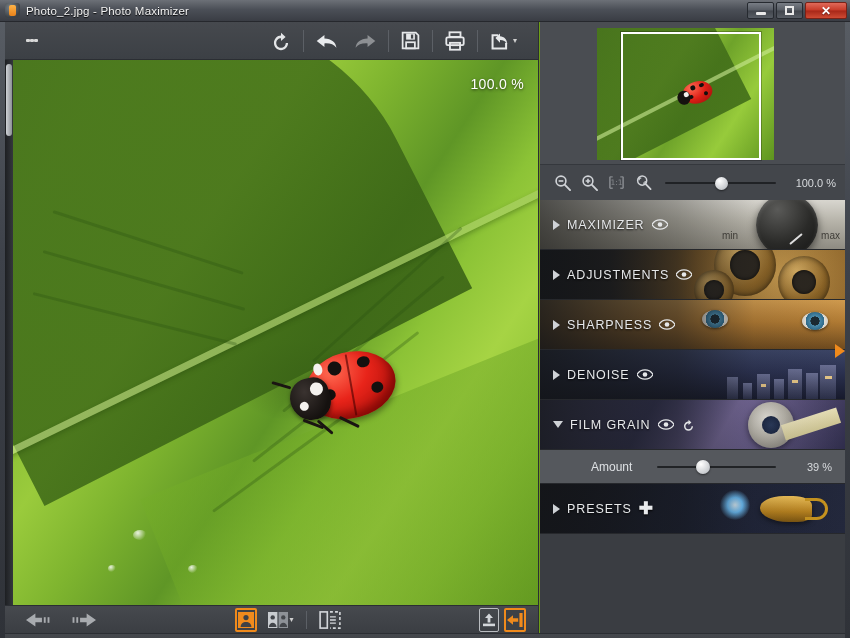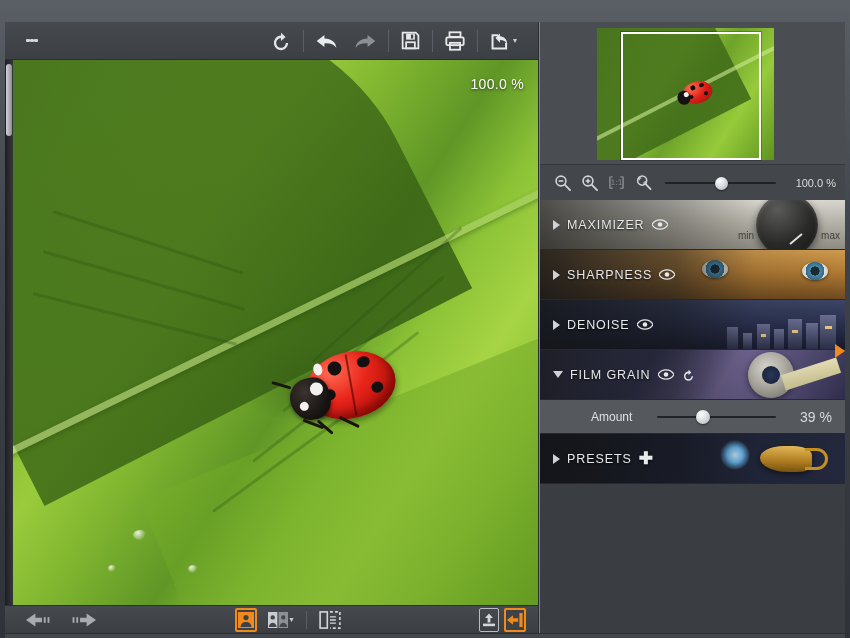--- a/index.html
+++ b/index.html
@@ -326,38 +326,53 @@
     background:#55585d; border-bottom:1px solid #26282c;
   }
   .amount-label { font-size:12px; color:#dde0e3; margin-left:52px; width:56px; }
   .aslider { position:relative; flex:1 1 auto; height:14px; margin:0 10px; }
   .aslider .track { position:absolute; left:0; right:0; top:6px; height:2px; background:#212326; border-radius:1px;}
   .aslider .knob {
     position:absolute; top:0; width:14px; height:14px; border-radius:50%; margin-left:-7px;
     background: radial-gradient(circle at 35% 30%, #ffffff, #c9ccd0 70%, #8f9399 100%);
     box-shadow:0 1px 2px rgba(0,0,0,.5);
   }
-  .aval { font-size:14px; color:#d7dadd; width:46px; text-align:right; margin-right:14px; }
+  .aval { font-size:11px; color:#d7dadd; width:46px; text-align:right; margin-right:14px; }
   .eye-ico { display:block; }
   .plus-ico { font-size:17px; color:#e8eaec; line-height:1; font-weight:bold; text-shadow:0 1px 2px #000;}
 
   .collapse-handle {
     position:absolute; right:0; top:322px; z-index:6;
     width:0;height:0;border-top:7px solid transparent;border-bottom:7px solid transparent;
     border-left:10px solid #f08a1c;
   }
   .panel-leftedge {
     position:absolute; left:-2px; top:0; width:3px; height:611px; background:#6f9e18; z-index:5;
   }
 </style>
 </head>
 <body>
 
 <div id="app">
 
+  <div class="titlebar">
+    <div class="tb-icon"></div>
+    <div class="tb-title">Photo_2.jpg - Photo Maximizer</div>
+    <div class="wbtns">
+      <div class="wbtn">
+          <span class="gl gl-min"></span>
+        </div>
+      <div class="wbtn">
+          <span class="gl gl-max"></span>
+        </div>
+      <div class="wbtn close">
+          <span class="gl-close">✕</span>
+        </div>
+    </div>
+  </div>
 
   <div class="body-wrap">
 
     <div class="toolbar">
       <div class="tb-btn hamburger">
         <span></span>
           <span></span>
           <span></span>
       </div>
       <div class="tb-spacer"></div>
@@ -568,34 +583,50 @@
         </div>
         <div class="zval">100.0 %</div>
       </div>
 
       <div class="accordion">
 
 
         <div class="acc-item">
           <div class="acc-art art-max">
             <div class="knobimg"></div>
-            <span class="minmax" style="right:92px;bottom:8px">min</span>
+            <span class="minmax" style="right:108px;bottom:8px">min</span>
             <span class="minmax" style="right:6px;bottom:8px">max</span>
           </div>
           <div class="acc-scrim" style="background:linear-gradient(90deg,rgba(30,30,28,.75) 0%,rgba(40,40,36,.35) 45%,rgba(40,40,36,0) 72%)"></div>
           <div class="acc-label">
             <span class="tri-right"></span>
             <span>MAXIMIZER</span>
             <svg class="eye-ico" width="16" height="11" viewBox="0 0 18 12">
               <path d="M9 .8C4.6.8 1.4 3.6 0 6c1.4 2.4 4.6 5.2 9 5.2S16.6 8.4 18 6C16.6 3.6 13.4.8 9 .8z" fill="none" stroke="#e6e8ea" stroke-width="1.4"></path>
               <circle cx="9" cy="6" r="2.6" fill="#e6e8ea"></circle>
             </svg>
           </div>
         </div>
 
+        <div class="acc-item">
+          <div class="acc-art art-adj">
+            <div class="gear" style="right:70px;top:-16px;width:62px;height:62px"></div>
+            <div class="gear" style="right:16px;top:6px;width:52px;height:52px"></div>
+            <div class="gear" style="right:112px;top:20px;width:40px;height:40px"></div>
+          </div>
+          <div class="acc-scrim"></div>
+          <div class="acc-label">
+            <span class="tri-right"></span>
+            <span>ADJUSTMENTS</span>
+            <svg class="eye-ico" width="16" height="11" viewBox="0 0 18 12">
+              <path d="M9 .8C4.6.8 1.4 3.6 0 6c1.4 2.4 4.6 5.2 9 5.2S16.6 8.4 18 6C16.6 3.6 13.4.8 9 .8z" fill="none" stroke="#e6e8ea" stroke-width="1.4"></path>
+              <circle cx="9" cy="6" r="2.6" fill="#e6e8ea"></circle>
+            </svg>
+          </div>
+        </div>
 
         <div class="acc-item">
           <div class="acc-art art-sharp">
             <div class="eyeball" style="right:18px;top:12px"></div>
             <div class="eyeball" style="right:118px;top:10px"></div>
           </div>
           <div class="acc-scrim"></div>
           <div class="acc-label">
             <span class="tri-right"></span>
             <span>SHARPNESS</span>

